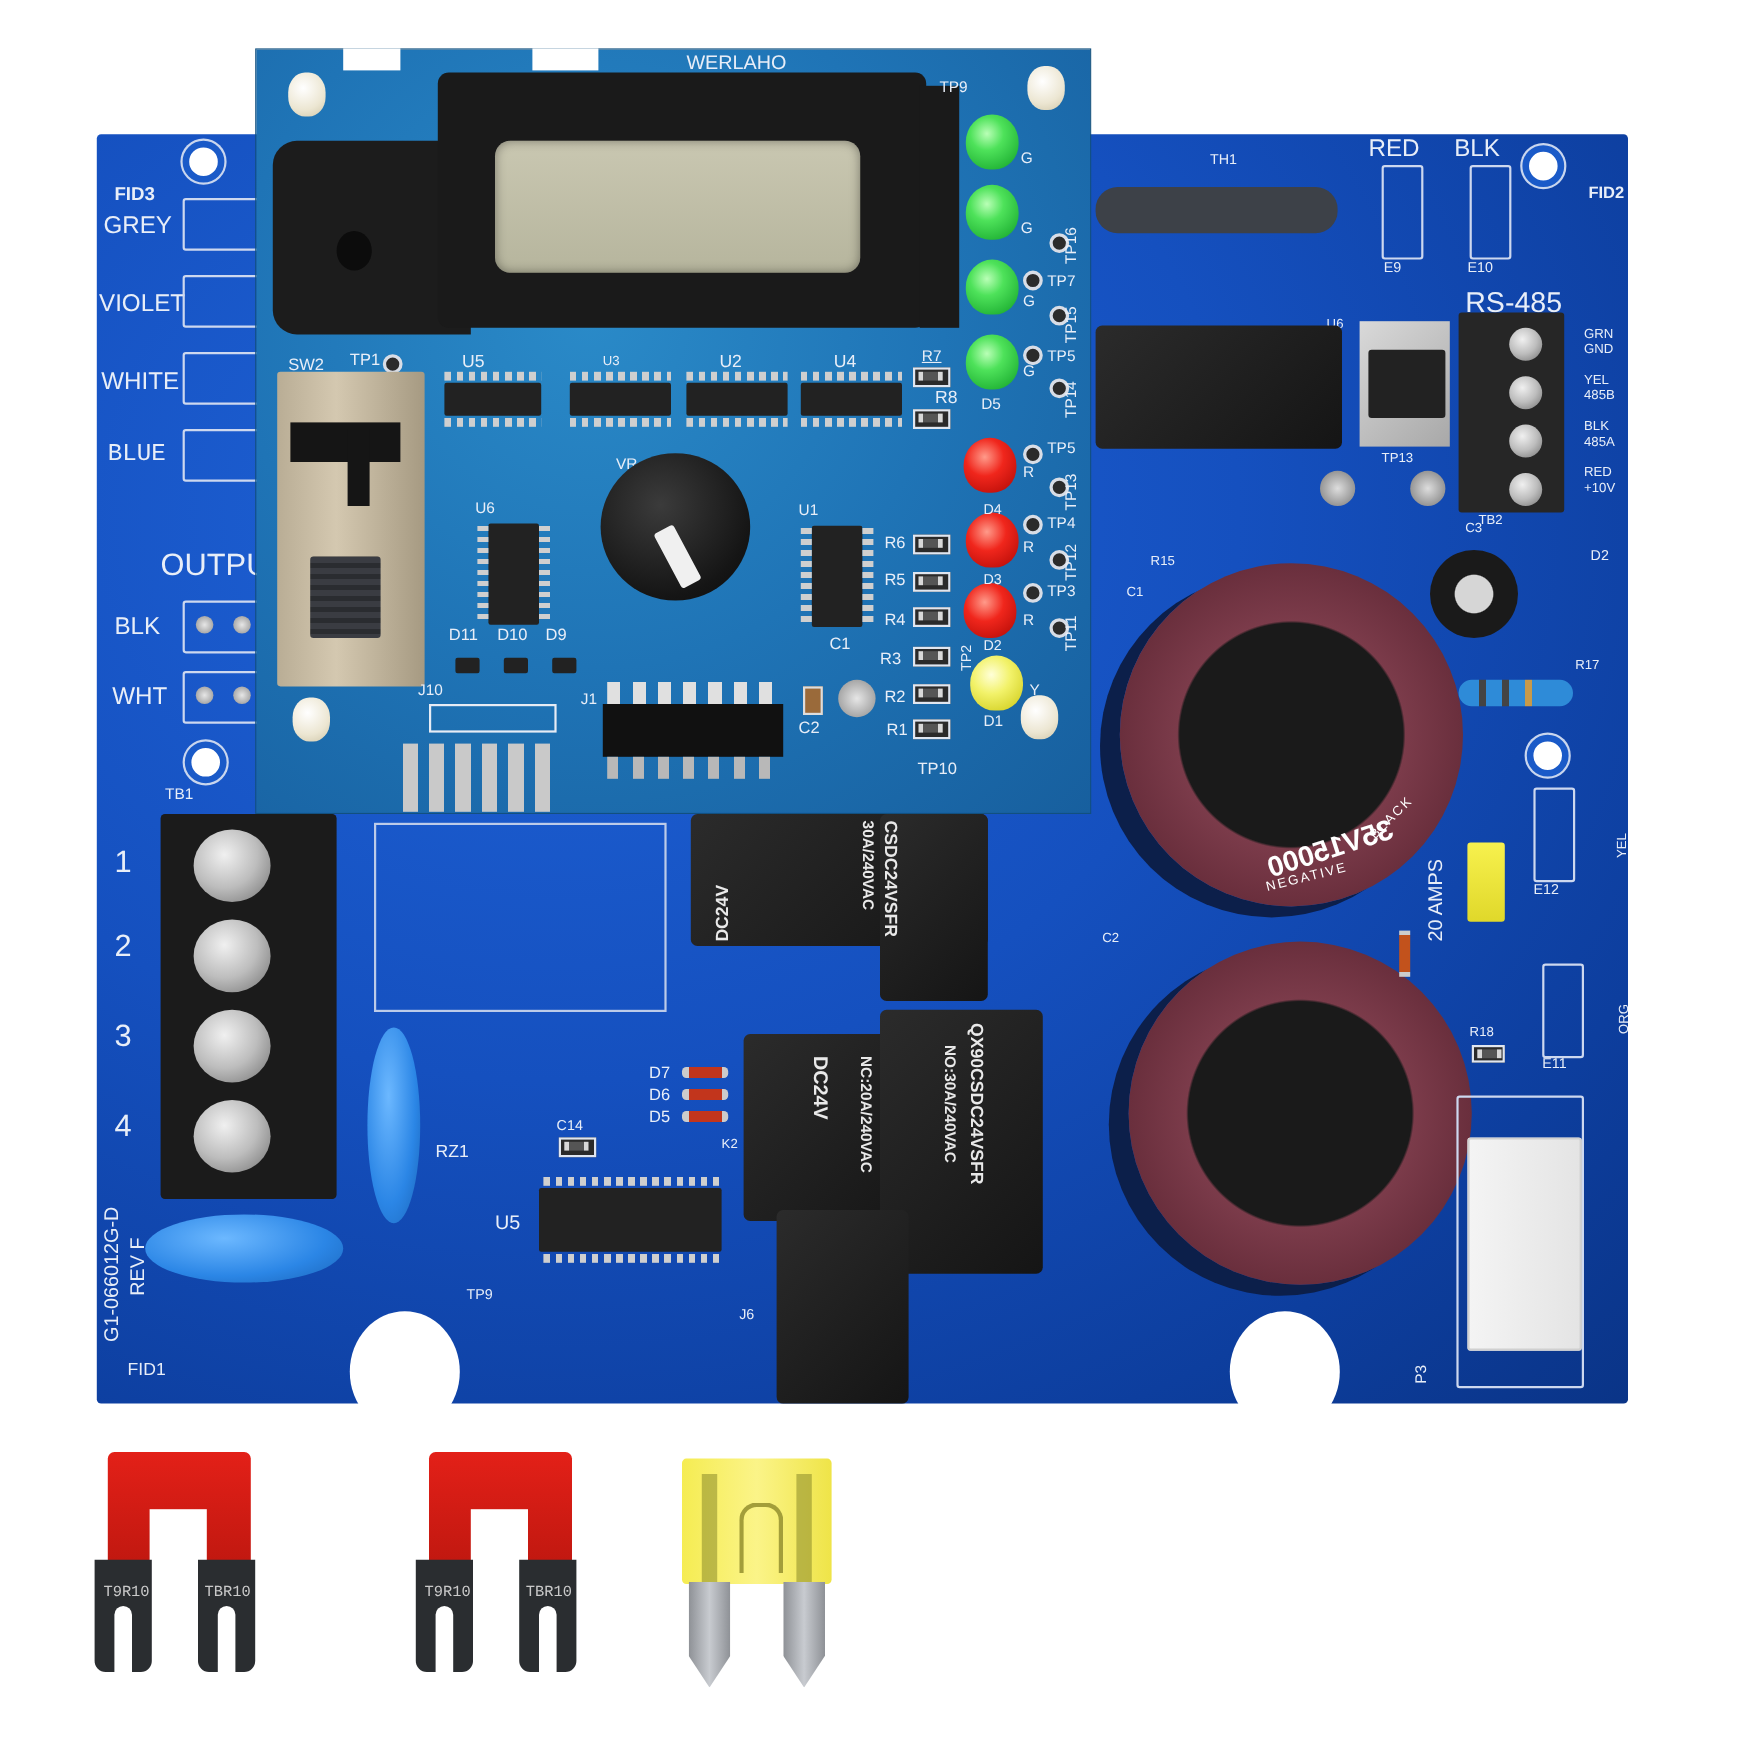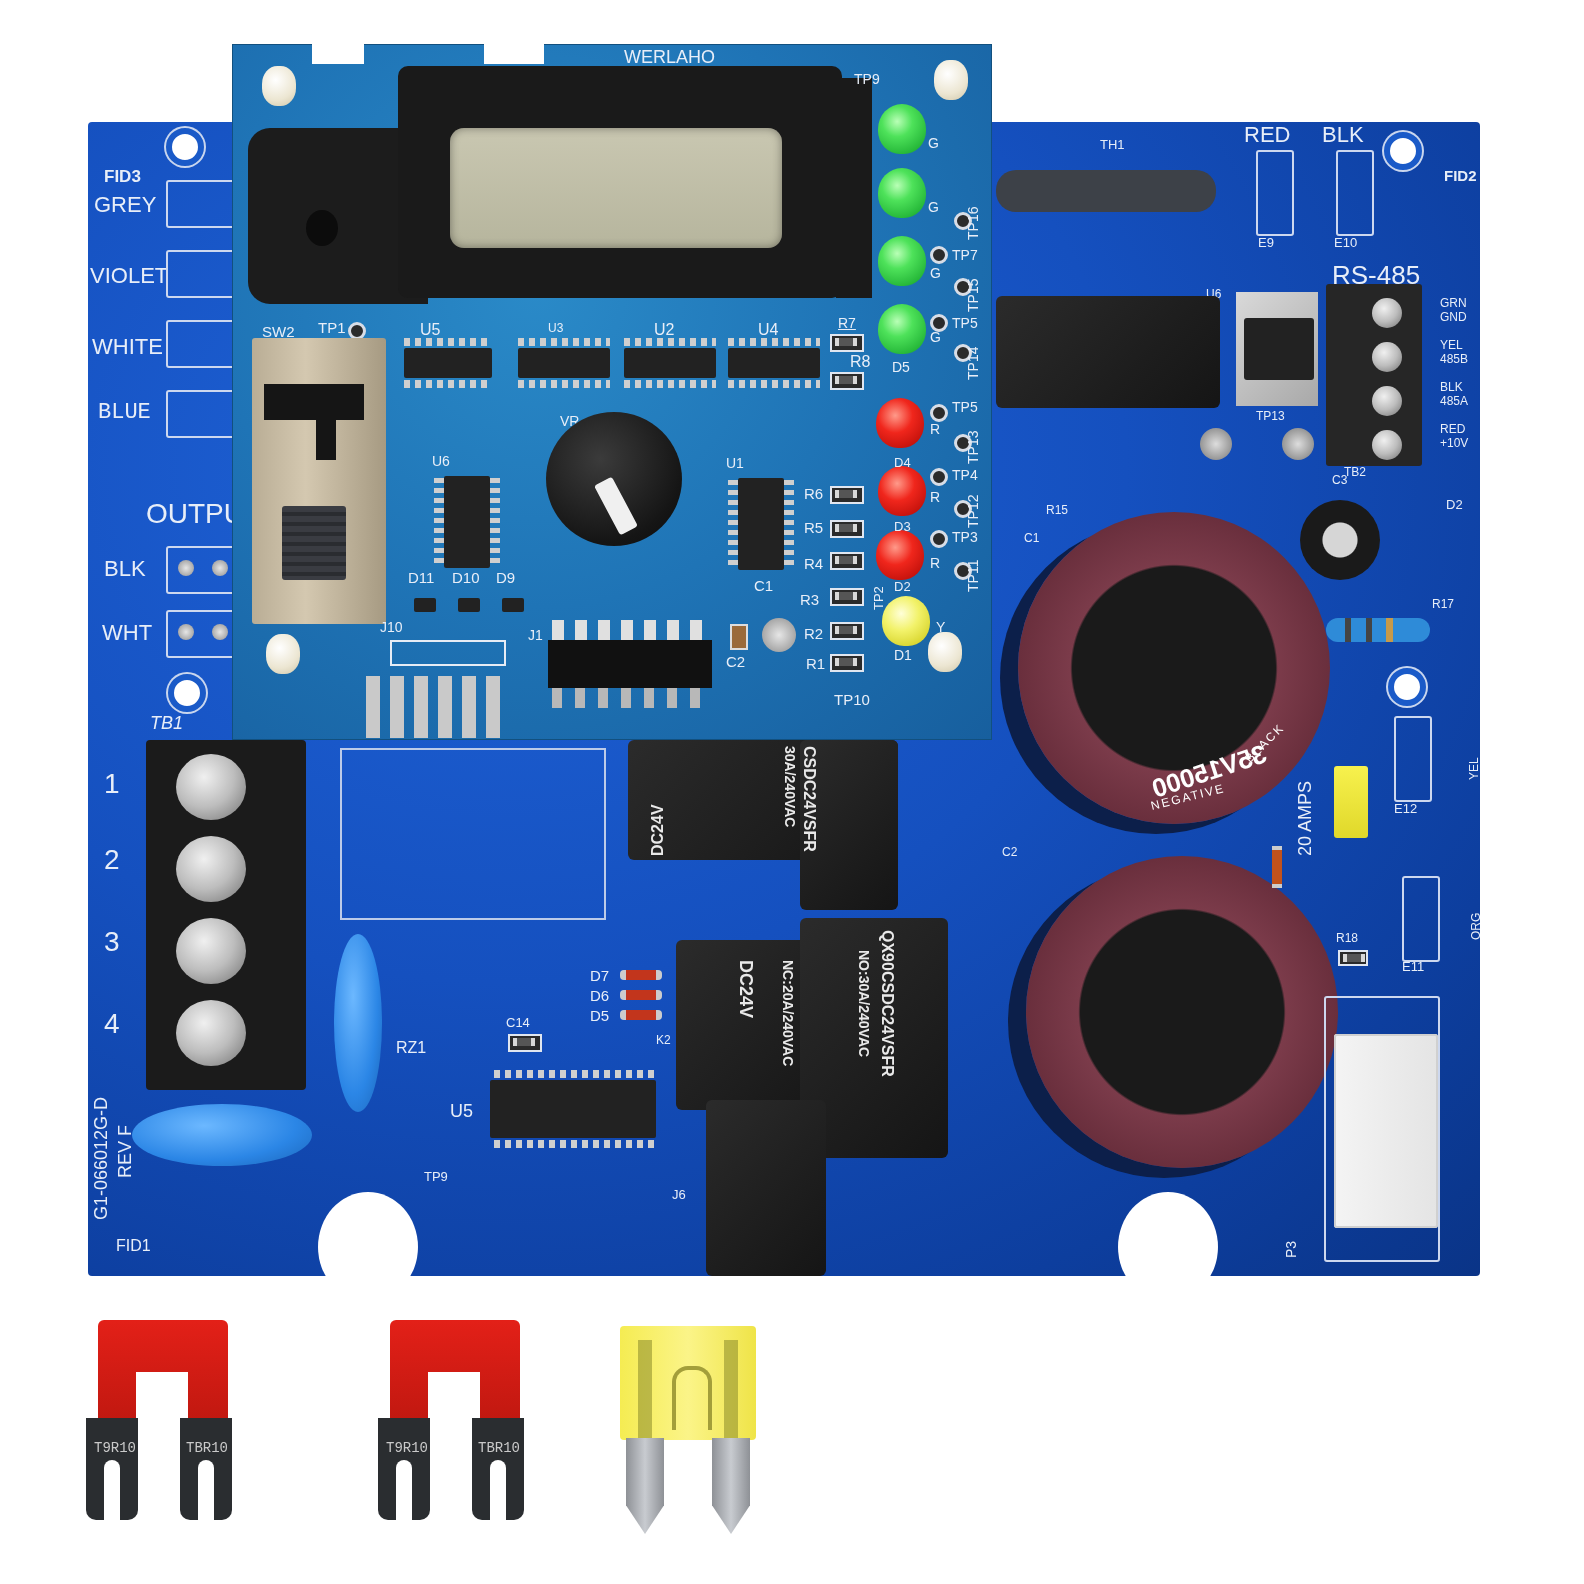--- a/index.html
+++ b/index.html
@@ -71,21 +71,21 @@
 <div class="jumper-box" style="left:166px;top:250px;width:70px;height:44px;"></div>
 <div class="jumper-box" style="left:166px;top:320px;width:70px;height:44px;"></div>
 <div class="jumper-box" style="left:166px;top:390px;width:70px;height:44px;"></div>
 <div class="jumper-box" style="left:166px;top:546px;width:70px;height:44px;"></div>
 <div class="jumper-box" style="left:166px;top:610px;width:70px;height:44px;"></div>
 <div class="pad" style="left:178px;top:560px;width:16px;height:16px;"></div>
 <div class="pad" style="left:212px;top:560px;width:16px;height:16px;"></div>
 <div class="pad" style="left:178px;top:624px;width:16px;height:16px;"></div>
 <div class="pad" style="left:212px;top:624px;width:16px;height:16px;"></div>
 
-<span class="silk" style="left:150px;top:714px;font-size:18px;font-style:italic;">TB1</span>
+<span class="silk" style="left:150px;top:714px;font-size:14px;">TB1</span>
 <div class="abs" style="left:146px;top:740px;width:160px;height:350px;background:#1b1b1b;border-radius:4px;"></div>
 <div class="terminal-screw" style="left:176px;top:754px;"></div>
 <div class="terminal-screw" style="left:176px;top:836px;"></div>
 <div class="terminal-screw" style="left:176px;top:918px;"></div>
 <div class="terminal-screw" style="left:176px;top:1000px;"></div>
 <span class="silk" style="left:104px;top:770px;font-size:28px;">1</span>
 <span class="silk" style="left:104px;top:846px;font-size:28px;">2</span>
 <span class="silk" style="left:104px;top:928px;font-size:28px;">3</span>
 <span class="silk" style="left:104px;top:1010px;font-size:28px;">4</span>
 

